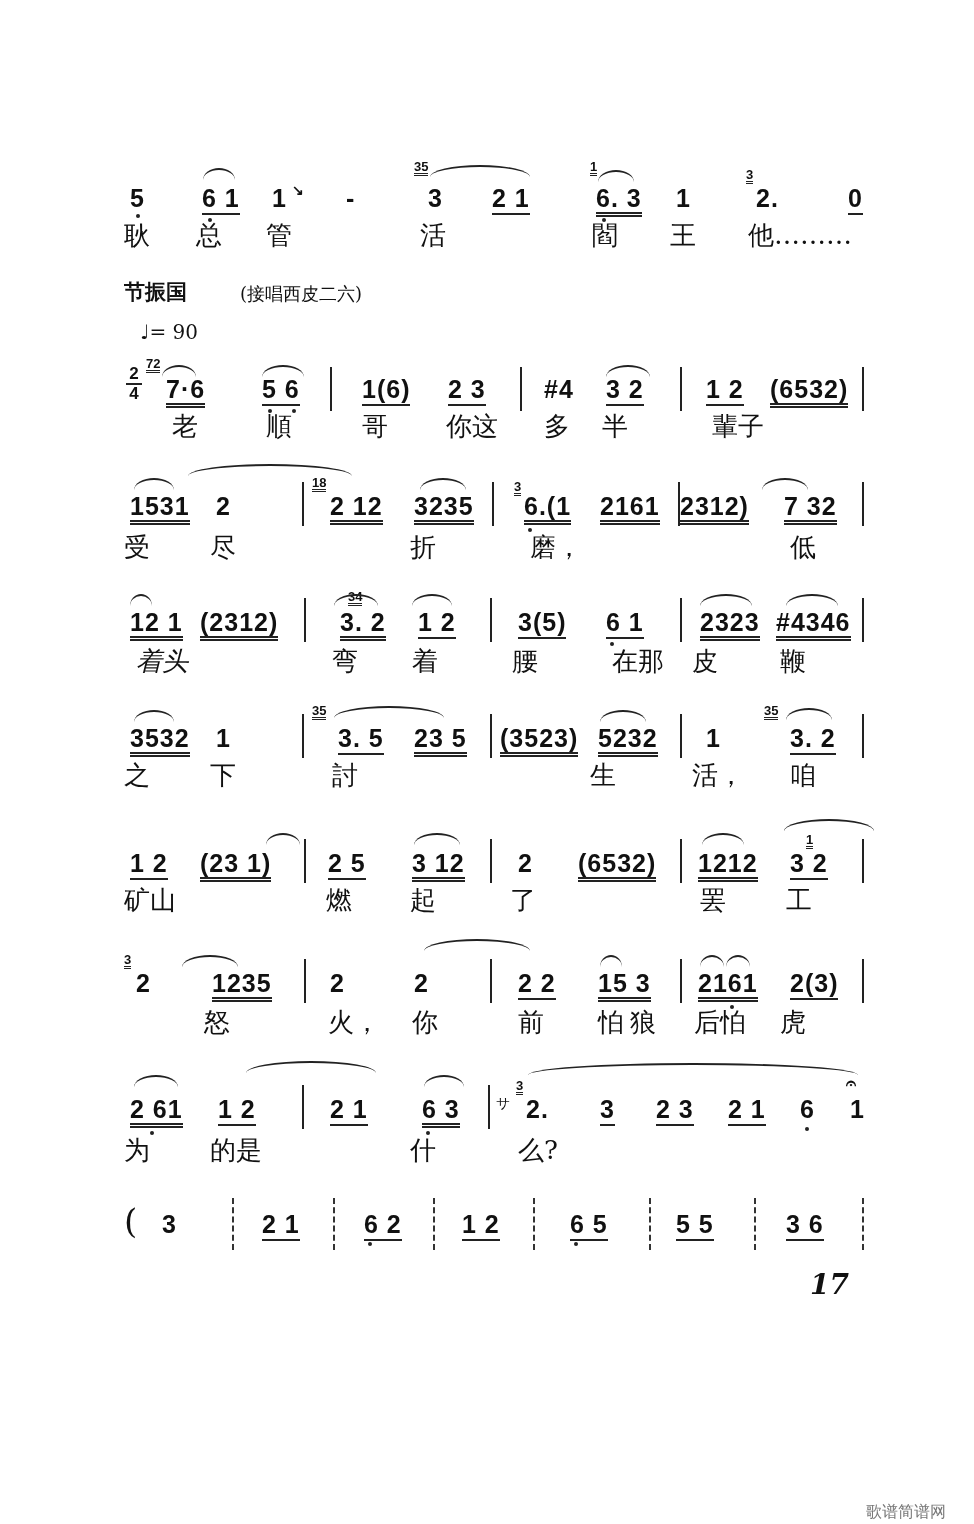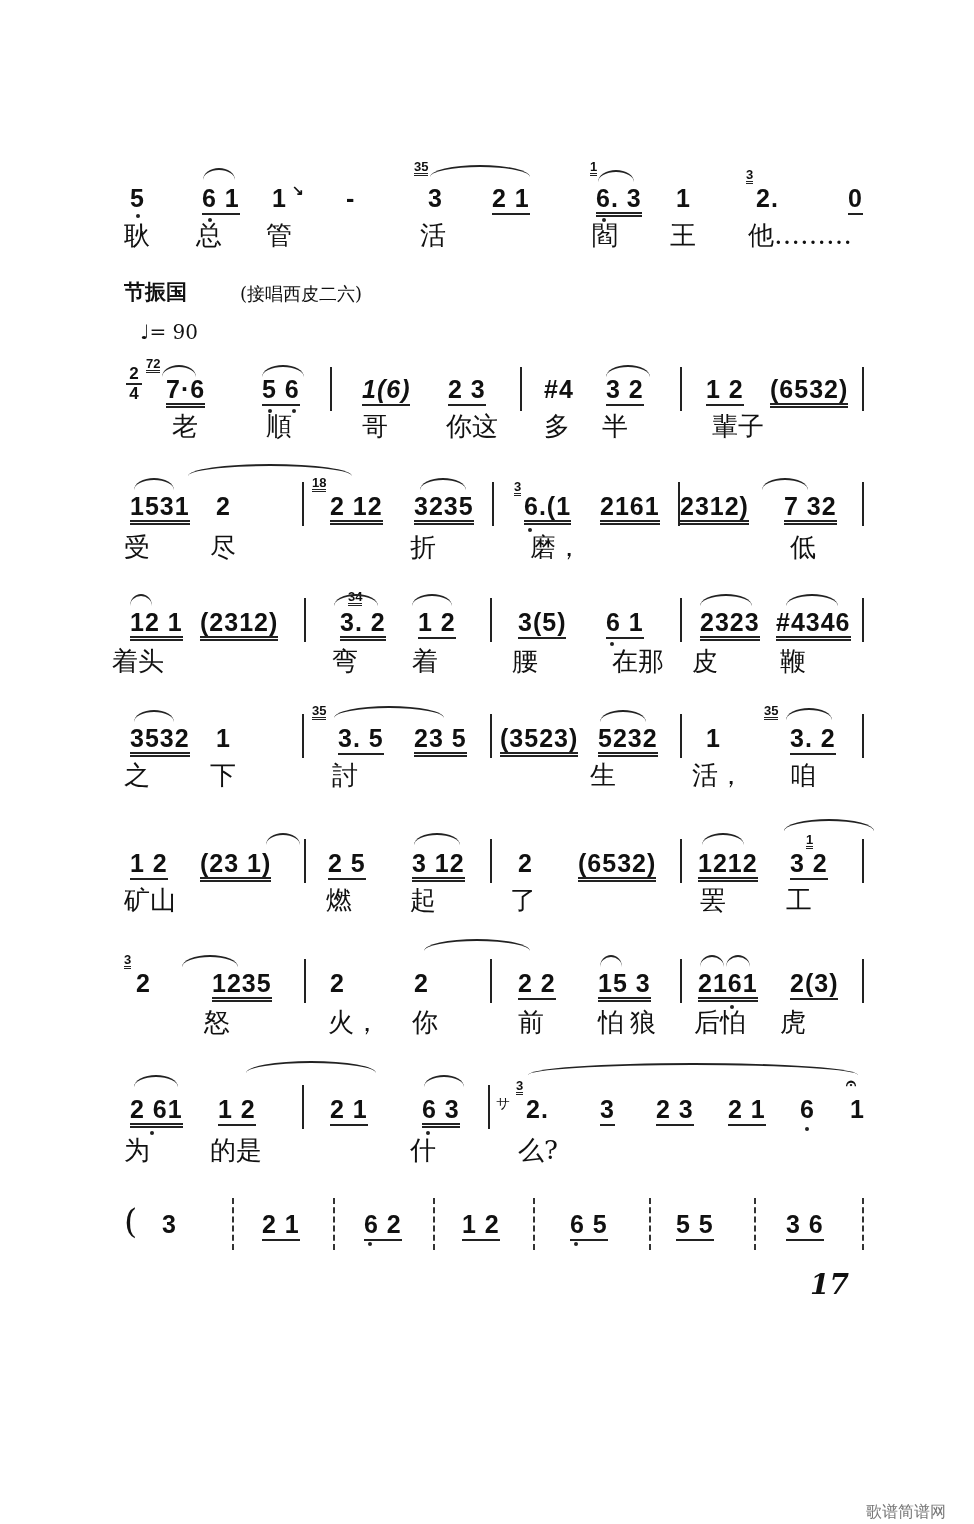--- a/index.html
+++ b/index.html
@@ -75,21 +75,21 @@
   </div>
   <div class="grace" style="left:146px;top:2px;"><span>72</span></div>
   <div class="arc" style="left:162px;top:10px;width:34px;"></div>
   <div class="arc" style="left:262px;top:10px;width:42px;"></div>
   <div class="arc" style="left:606px;top:10px;width:44px;"></div>
   <span class="n u2" style="left:166px;top:20px;">7·6</span>
   <span class="n u1" style="left:262px;top:20px;">5 6</span>
   <div class="dot" style="left:268px;top:54px;"></div>
   <div class="dot" style="left:292px;top:54px;"></div>
   <div class="bar" style="left:330px;top:12px;height:44px;"></div>
-  <span class="n u1" style="left:362px;top:20px;font-style:italic;">1(6)</span>
+  <span class="n u1" style="left:362px;top:20px;">1(6)</span>
   <span class="n u1" style="left:448px;top:20px;">2 3</span>
   <div class="bar" style="left:520px;top:12px;height:44px;"></div>
   <span class="n" style="left:544px;top:20px;">#4</span>
   <span class="n u1" style="left:606px;top:20px;">3 2</span>
   <div class="bar" style="left:680px;top:12px;height:44px;"></div>
   <span class="n u1" style="left:706px;top:20px;">1 2</span>
   <span class="n u2" style="left:770px;top:20px;">(6532)</span>
   <div class="bar" style="left:862px;top:12px;height:44px;"></div>
   <span class="ly" style="left:172px;top:56px;">老</span>
   <span class="ly" style="left:266px;top:56px;">順</span>
@@ -140,21 +140,21 @@
   <span class="n u2" style="left:340px;top:28px;">3. 2</span>
   <span class="n u1" style="left:418px;top:28px;">1 2</span>
   <div class="bar" style="left:490px;top:18px;height:44px;"></div>
   <span class="n u1" style="left:518px;top:28px;">3(5)</span>
   <span class="n u1" style="left:606px;top:28px;">6 1</span>
   <div class="dot" style="left:610px;top:62px;"></div>
   <div class="bar" style="left:680px;top:18px;height:44px;"></div>
   <span class="n u2" style="left:700px;top:28px;">2323</span>
   <span class="n u2" style="left:776px;top:28px;">#4346</span>
   <div class="bar" style="left:862px;top:18px;height:44px;"></div>
-  <span class="ly" style="left:112px;top:66px;">着头</span>
+  <span class="ly" style="left:136px;top:66px;font-style:italic;">着头</span>
   <span class="ly" style="left:332px;top:66px;">弯</span>
   <span class="ly" style="left:412px;top:66px;">着</span>
   <span class="ly" style="left:512px;top:66px;">腰</span>
   <span class="ly" style="left:612px;top:66px;">在那</span>
   <span class="ly" style="left:692px;top:66px;">皮</span>
   <span class="ly" style="left:780px;top:66px;">鞭</span>
 </div>
 
 <div class="row" style="top:700px;">
   <div class="arc" style="left:134px;top:10px;width:40px;"></div>

